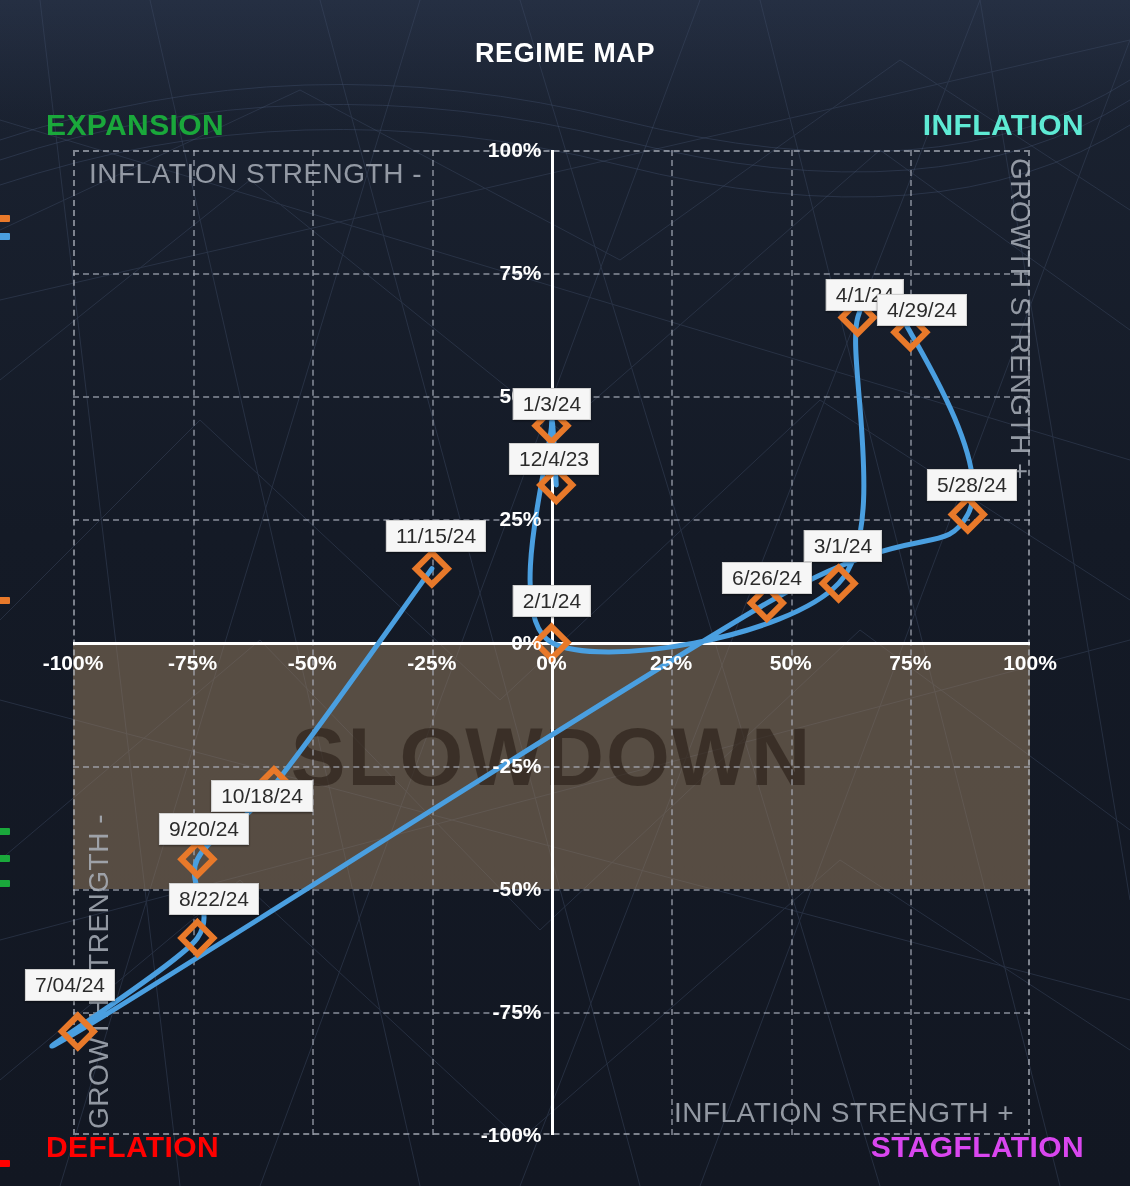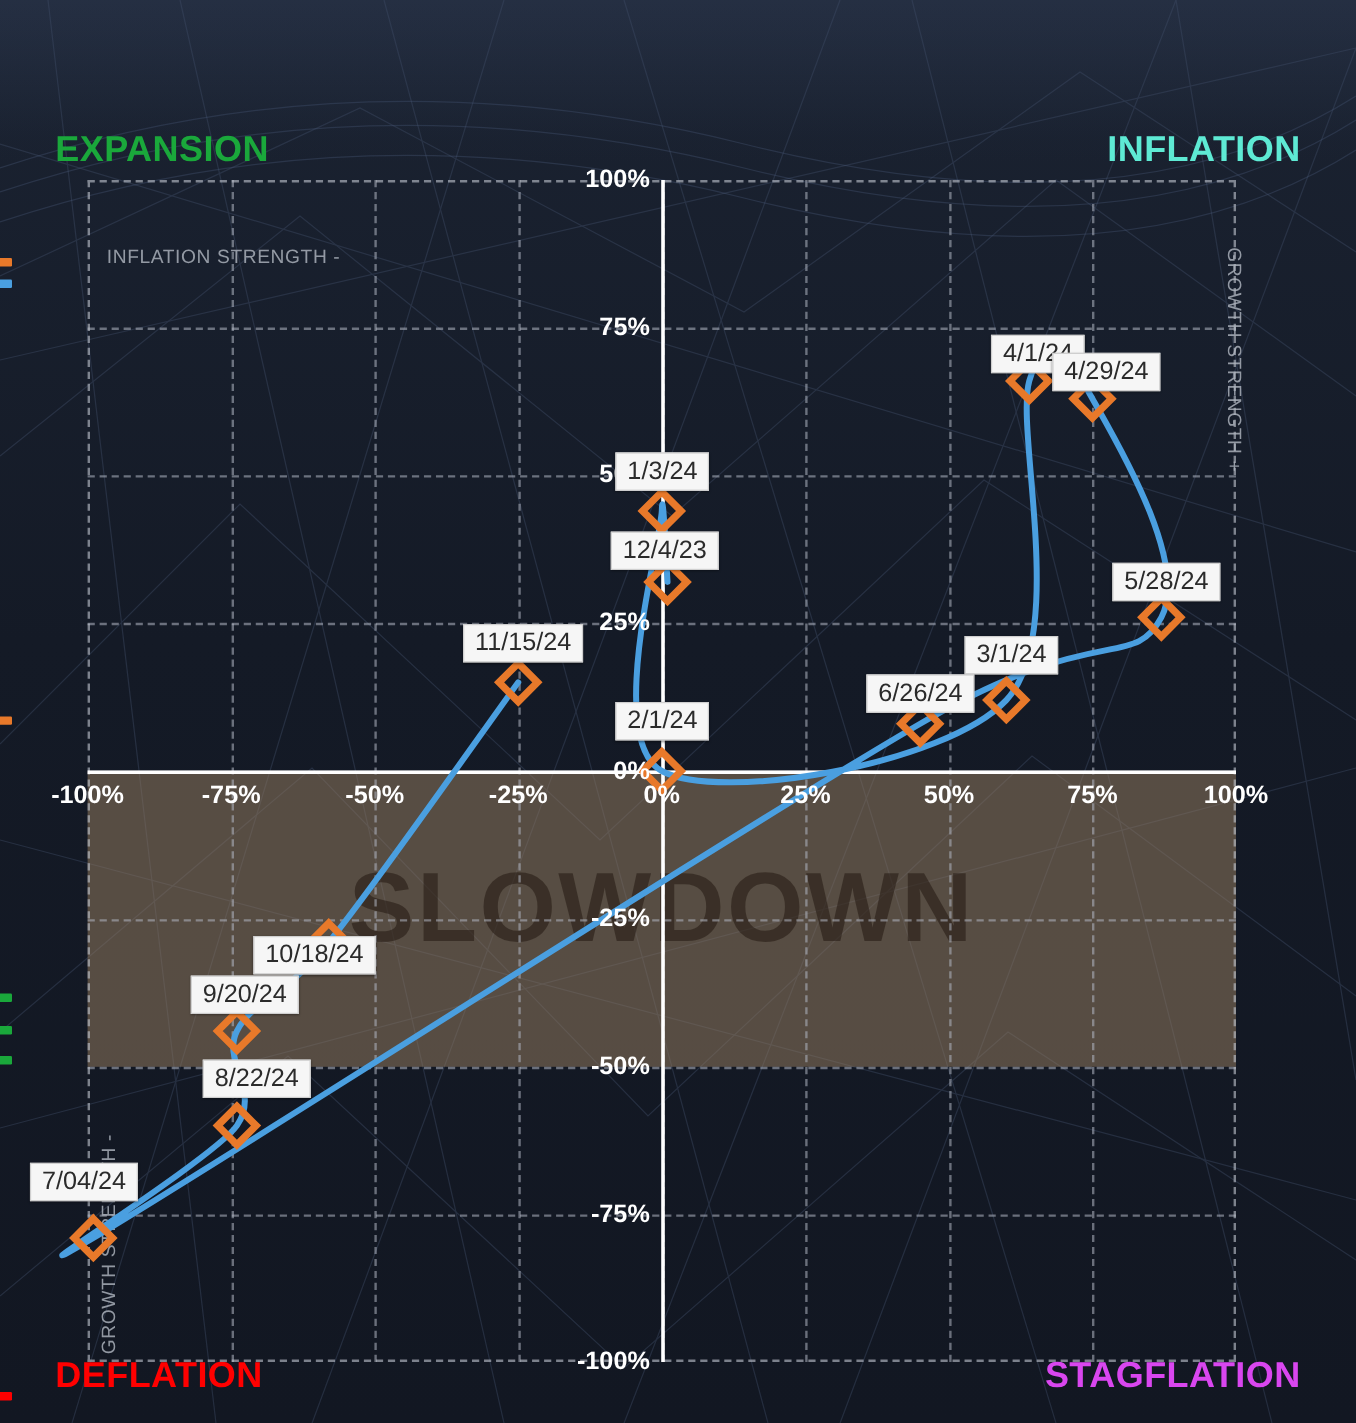--- a/index.html
+++ b/index.html
@@ -44,21 +44,21 @@
   .watermark{
     position:absolute;left:0;right:0;text-align:center;
     font-size:82px;font-weight:bold;letter-spacing:2px;
     color:rgba(35,24,16,.55);user-select:none;
   }
 
   .tick{position:absolute;color:#ffffff;font-size:21px;font-weight:bold;white-space:nowrap;}
   .tick-x{transform:translateX(-50%);}
   .tick-y{transform:translateY(-50%);text-align:right;}
 
-  .axname{position:absolute;color:rgba(175,180,190,.82);font-size:16px;white-space:nowrap;letter-spacing:.5px;margin-top:48px;}
+  .axname{position:absolute;color:rgba(175,180,190,.82);font-size:28px;white-space:nowrap;letter-spacing:.5px;}
   #ax-infl-neg{left:16px;top:8px;}
   #ax-infl-pos{right:16px;bottom:6px;}
   #ax-grow-pos{right:-6px;top:8px;transform-origin:100% 0;writing-mode:vertical-rl;}
   #ax-grow-neg{left:10px;bottom:6px;writing-mode:vertical-rl;transform:rotate(180deg);}
 
   svg.series{position:absolute;left:0;top:0;overflow:visible;}
 
   .dlabel{
     position:absolute;transform:translate(-50%,-50%);
     background:#f6f6f6;border:1px solid #cfcfcf;
@@ -104,20 +104,21 @@
         <path d="M0 300 L1130 40"></path>
     </g>
     <g stroke="#4a5a7a" stroke-width="1" opacity=".35" fill="none">
       <path d="M0 140 Q300 40 620 120 T1130 80"></path>
       <path d="M0 160 Q300 60 620 140 T1130 100"></path>
       <path d="M0 185 Q300 85 620 165 T1130 125"></path>
     </g>
   </svg>
   <div class="bg-top-sheen"></div>
 
+  <div class="title">REGIME MAP</div>
 
   <div class="corner" id="lbl-expansion">EXPANSION</div>
   <div class="corner" id="lbl-inflation">INFLATION</div>
   <div class="corner" id="lbl-deflation">DEFLATION</div>
   <div class="corner" id="lbl-stagflation">STAGFLATION</div>
 
   <div id="plot">
     <div class="shade" id="slowdown-band" style="top: 492.5px; height: 246.25px;"></div>
     <div class="watermark" id="wm" style="top: 559.625px;">SLOWDOWN</div>
 
@@ -135,20 +136,21 @@
         <div class="gridline gh" style="top: 615.625px;"></div>
         <div class="gridline gh" style="top: 738.75px;"></div>
         <div class="gridline gh" style="top: 861.875px;"></div>
       </div>
     <div class="frame-dash"></div>
 
     <div class="axis-x" id="axis-x" style="top: 491.5px;"></div>
     <div class="axis-y" id="axis-y" style="left: 477.5px;"></div>
 
     <div class="axname" id="ax-infl-neg">INFLATION STRENGTH -</div>
+    <div class="axname" id="ax-infl-pos">INFLATION STRENGTH +</div>
     <div class="axname" id="ax-grow-pos">GROWTH STRENGTH +</div>
     <div class="axname" id="ax-grow-neg">GROWTH STRENGTH -</div>
 
     <svg class="series" id="series-svg" width="957" height="985">
         <path d="M483.285 334.90000000000003 C482.4875 325.05,479.2975 249.53333333333336,478.5 275.8 C477.7025 302.06666666666666,430.65 466.23333333333335,478.5 492.5 C526.35 518.7666666666667,714.5600000000001 487.575,765.6 433.4 C816.64 379.22499999999997,772.7775 209.3125,784.74 167.45000000000002 C796.7025 125.58750000000002,819.0325 149.39166666666665,837.375 182.225 C855.7175 215.05833333333334,918.72 319.3041666666667,894.7950000000001 364.45 C870.8700000000001 409.5958333333333,842.16 366.9125,693.8249999999999 453.1 C545.4899999999999 539.2875,99.68749999999999 825.7583333333334,4.785 881.575 C-90.11749999999999 937.3916666666667,104.47250000000001 816.7291666666667,124.41000000000001 788 C144.34750000000003 759.2708333333333,111.65 734.6458333333333,124.41000000000001 709.1999999999999 C137.17000000000002 683.7541666666666,161.8925 683.7541666666667,200.97 635.325 C240.04749999999999 586.8958333333334,332.5575 454.7416666666667,358.875 418.625" fill="none" stroke="#4a9fe0" stroke-width="5" stroke-linecap="round"></path>
         <path d="M483.285 318.90000000000003L499.285 334.90000000000003L483.285 350.90000000000003L467.285 334.90000000000003Z" fill="none" stroke="#e8792a" stroke-width="6"></path>
         <path d="M478.5 259.8L494.5 275.8L478.5 291.8L462.5 275.8Z" fill="none" stroke="#e8792a" stroke-width="6"></path>
         <path d="M478.5 476.5L494.5 492.5L478.5 508.5L462.5 492.5Z" fill="none" stroke="#e8792a" stroke-width="6"></path>
         <path d="M765.6 417.4L781.6 433.4L765.6 449.4L749.6 433.4Z" fill="none" stroke="#e8792a" stroke-width="6"></path>
         <path d="M784.74 151.45000000000002L800.74 167.45000000000002L784.74 183.45000000000002L768.74 167.45000000000002Z" fill="none" stroke="#e8792a" stroke-width="6"></path>
@@ -181,21 +183,21 @@
         <div class="tick tick-y" style="right: 488.5px; top: 738.75px;">-50%</div>
         <div class="tick tick-y" style="right: 488.5px; top: 861.875px;">-75%</div>
         <div class="tick tick-y" style="right: 488.5px; top: 985px;">-100%</div>
       </div>
     <div id="labels-layer">
         <div class="dlabel" style="left: 792px; top: 145px;">4/1/24</div>
         <div class="dlabel" style="left: 849px; top: 160px;">4/29/24</div>
         <div class="dlabel" style="left: 899px; top: 335px;">5/28/24</div>
         <div class="dlabel" style="left: 770px; top: 396px;">3/1/24</div>
         <div class="dlabel" style="left: 694px; top: 428px;">6/26/24</div>
-        <div class="dlabel" style="left: 479px; top: 243px;">1/3/24</div>
+        <div class="dlabel" style="left: 479px; top: 254px;">1/3/24</div>
         <div class="dlabel" style="left: 481px; top: 309px;">12/4/23</div>
         <div class="dlabel" style="left: 479px; top: 451px;">2/1/24</div>
         <div class="dlabel" style="left: 363px; top: 386px;">11/15/24</div>
         <div class="dlabel" style="left: 189px; top: 607px; margin-top: 39px;">10/18/24</div>
         <div class="dlabel" style="left: 131px; top: 679px;">9/20/24</div>
         <div class="dlabel" style="left: 141px; top: 749px;">8/22/24</div>
         <div class="dlabel" style="left: -3px; top: 835px;">7/04/24</div>
       </div>
   </div>
 

